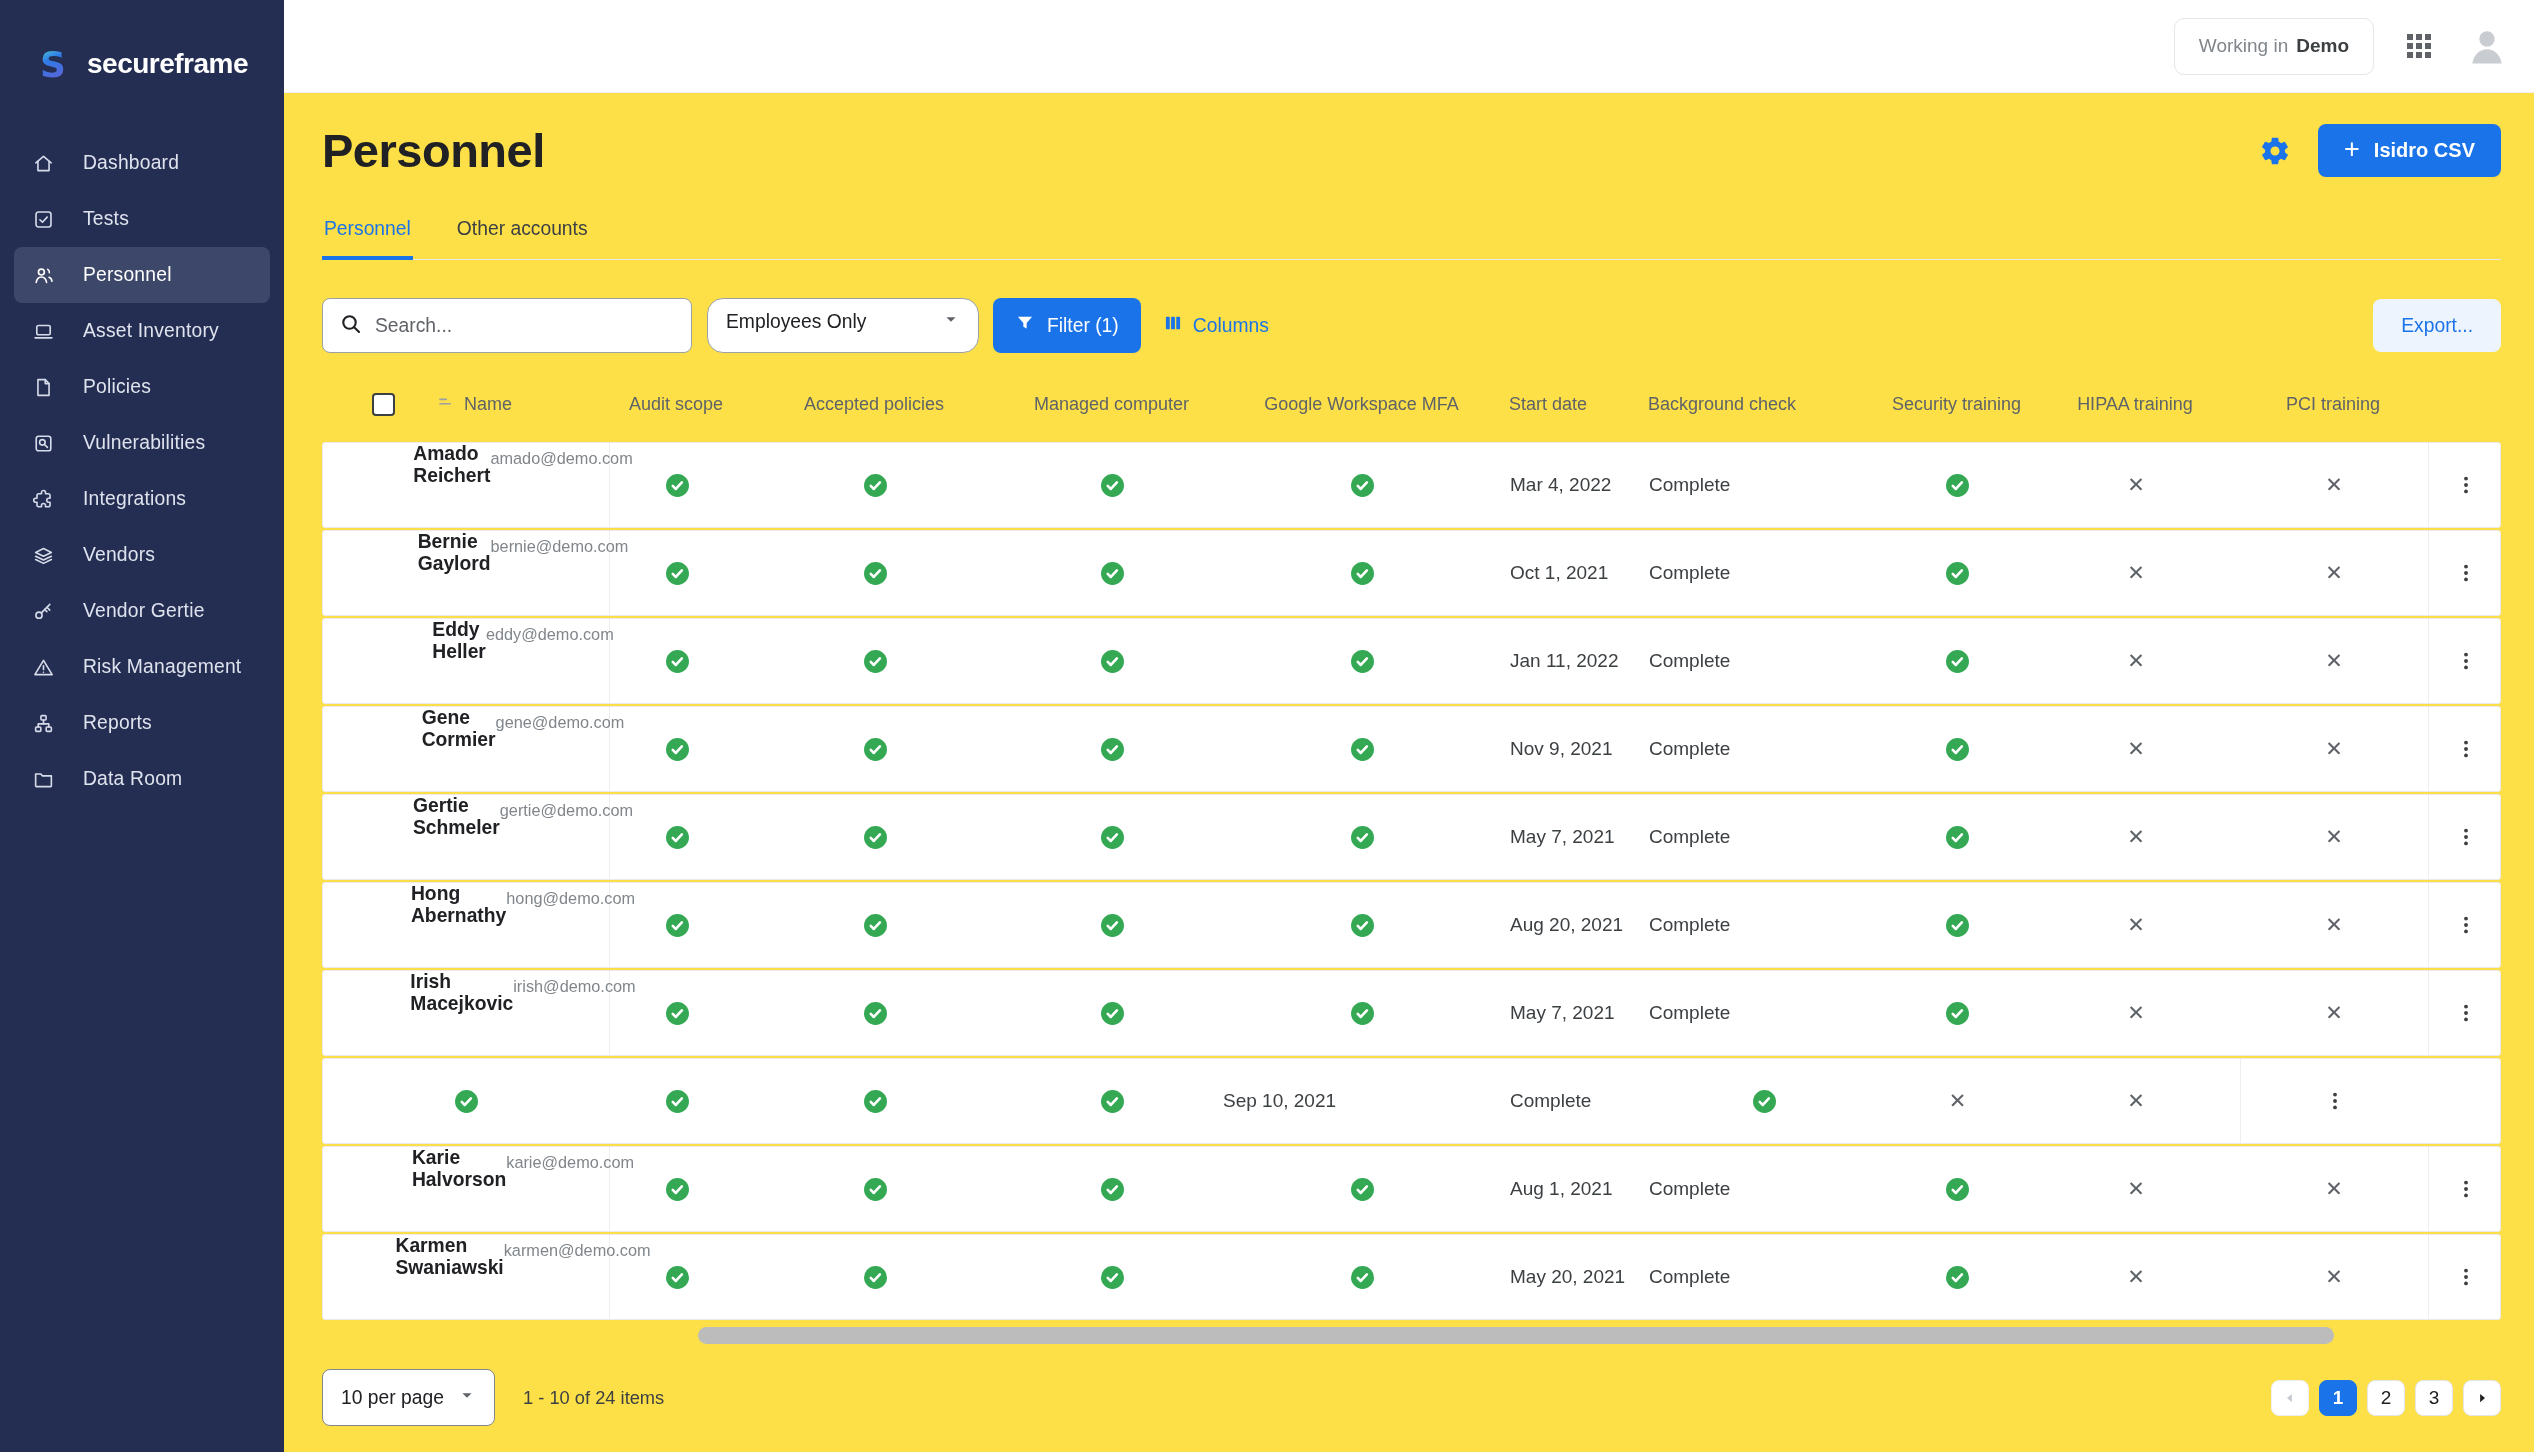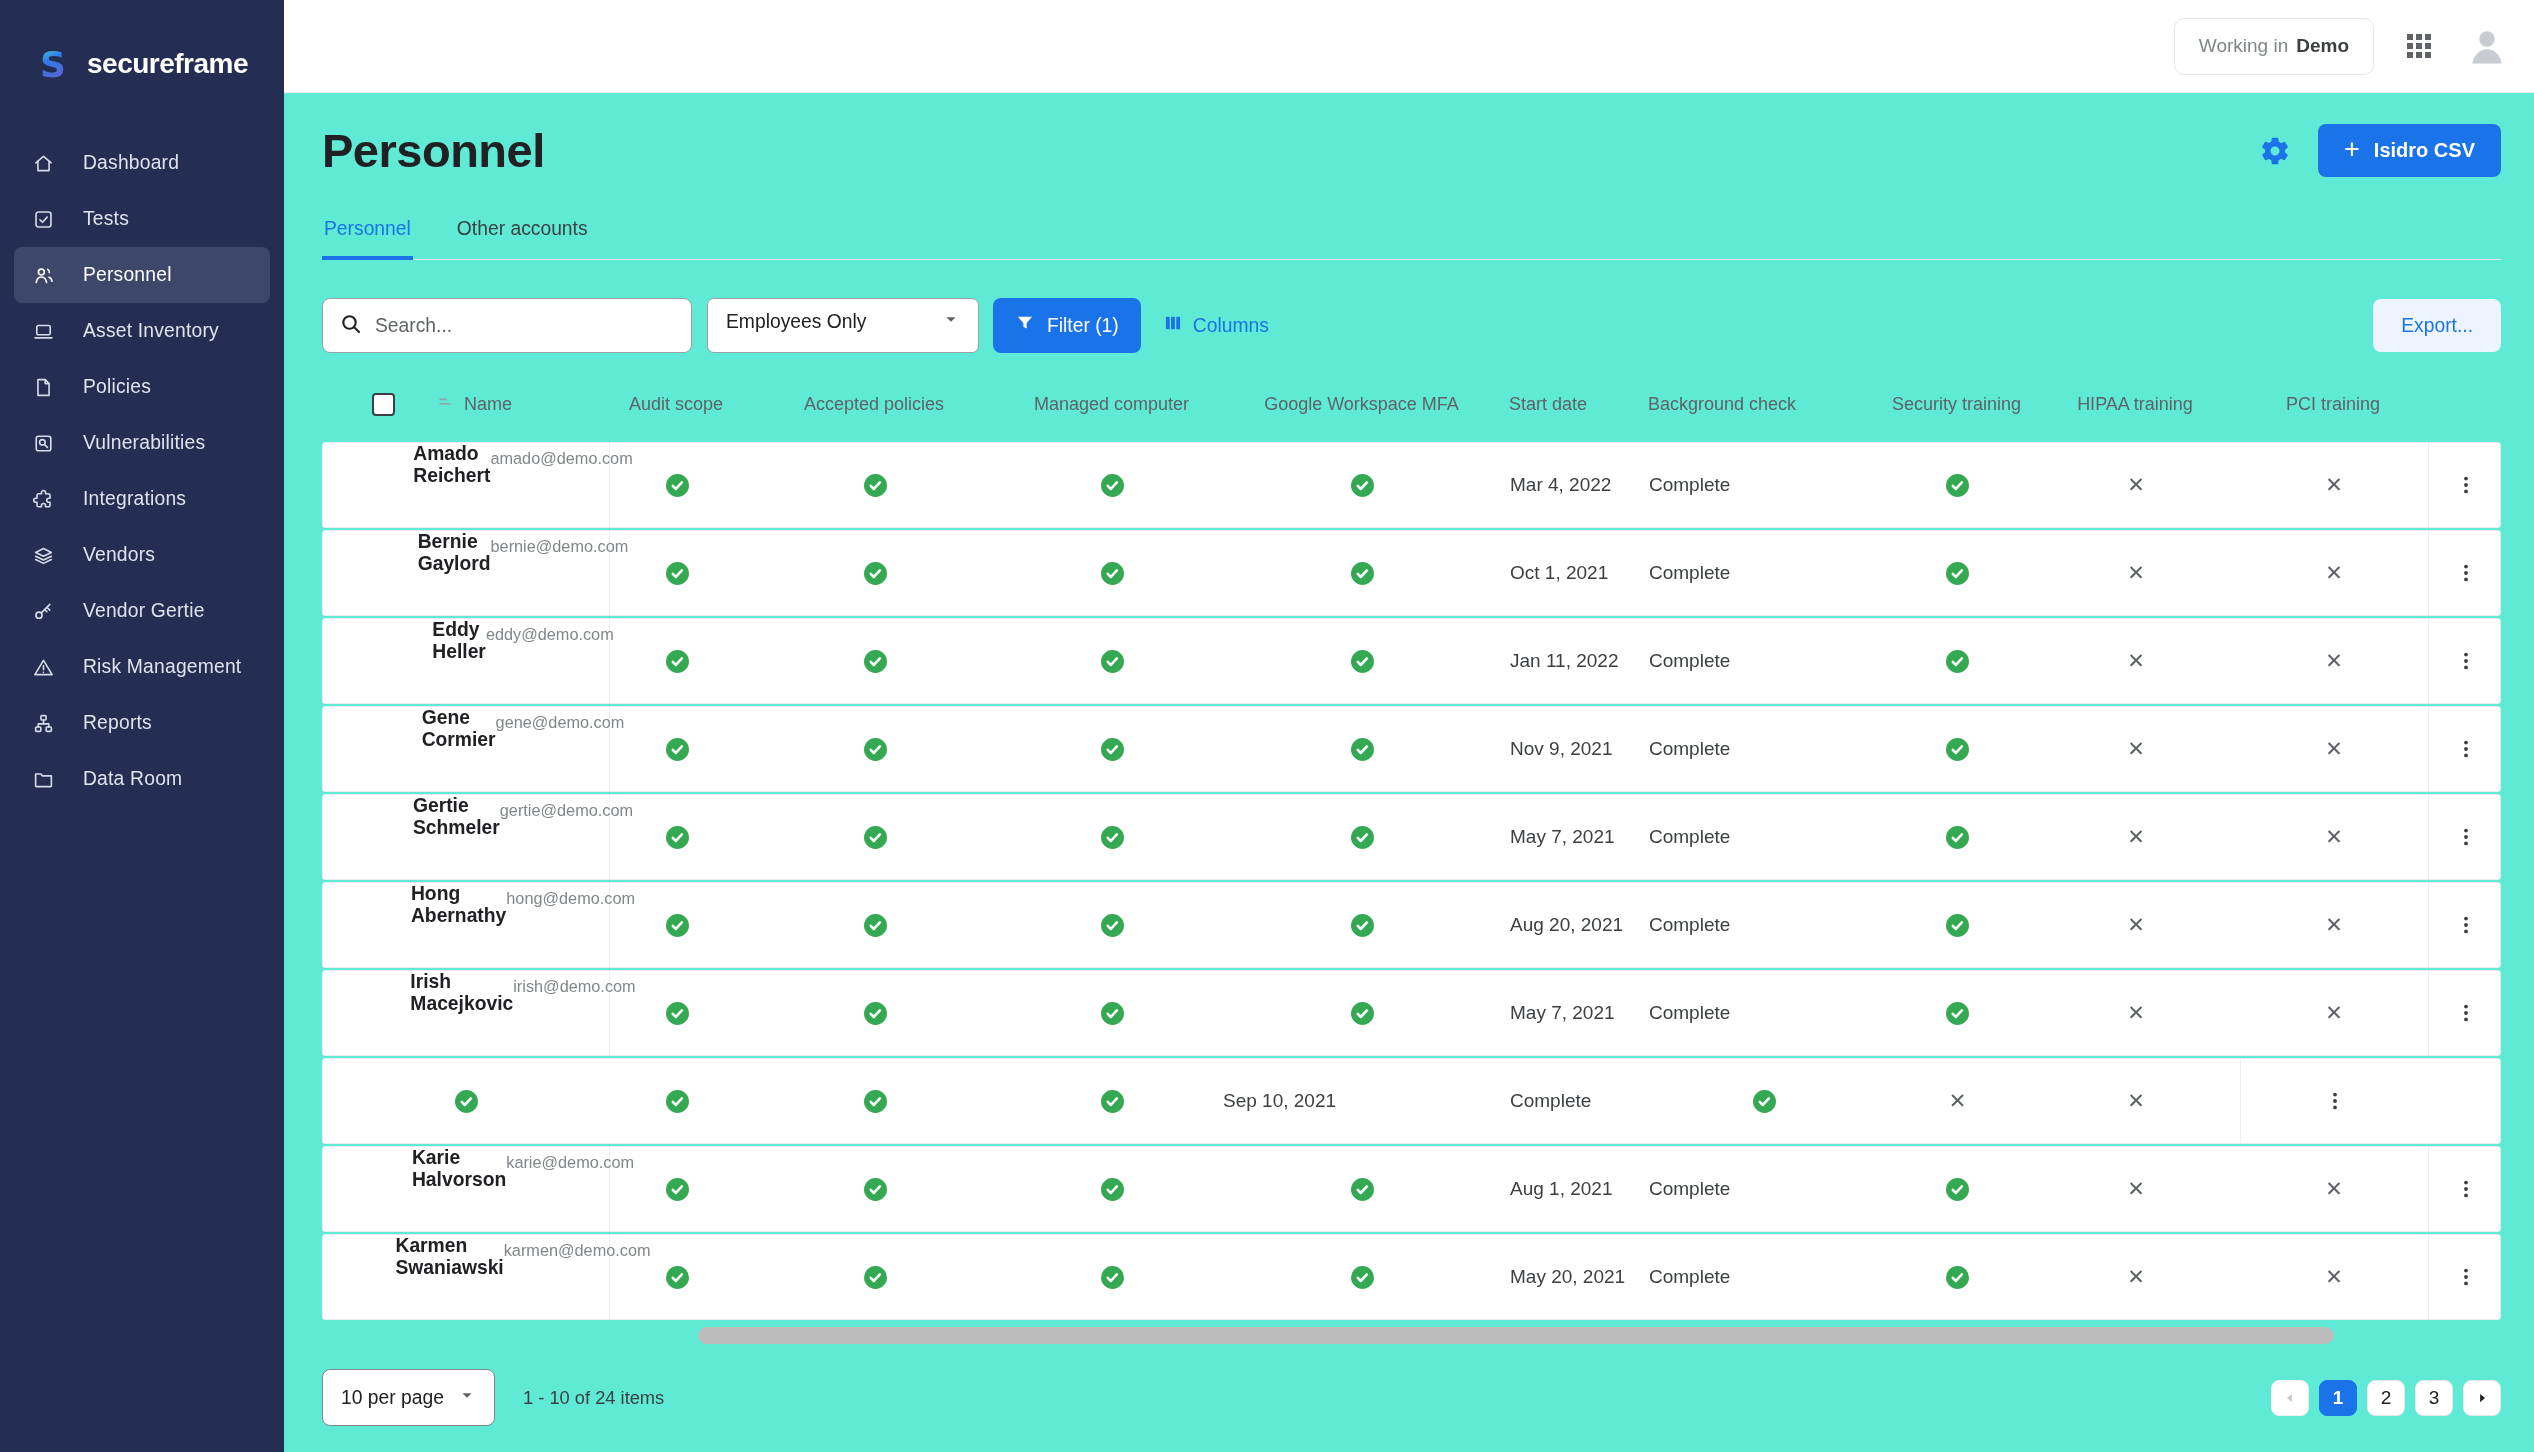--- a/index.html
+++ b/index.html
@@ -17,21 +17,21 @@
   .logo-text { color:#ffffff; font-size:28px; font-weight:700; letter-spacing:-0.5px; }
   .nav { margin-top:51px; display:flex; flex-direction:column; }
   .nav-item { display:flex; align-items:center; height:56px; margin:0 14px; padding-left:17px;
               border-radius:8px; cursor:pointer; color:#dfe3ee; }
   .nav-item .nav-ic { width:24px; height:24px; display:flex; align-items:center; justify-content:center; color:#d6dbe9; }
   .nav-item .nav-label { margin-left:28px; font-size:19.3px; font-weight:400; letter-spacing:0.2px; }
   .nav-item.active { background:#3d4769; color:#ffffff; }
   .nav-item.active .nav-ic { color:#ffffff; }
 
   
-  .main { flex:1; display:flex; flex-direction:column; height:100%; background:#5eead4; }
+  .main { flex:1; display:flex; flex-direction:column; height:100%; background:#fde047; }
   .topbar { height:93px; min-height:93px; display:flex; align-items:center; justify-content:flex-end;
             gap:24px; padding-right:27px; border-bottom:1px solid #edeff2; background:#fff; }
   .working-pill { display:flex; align-items:center; gap:8px; border:1px solid #e3e6ea; border-radius:10px;
                   height:57px; padding:0 24px; font-size:19px; color:#80868b; cursor:pointer; background:#fff; }
   .working-pill b { color:#3c4043; font-weight:700; }
   .grid-btn { width:30px; height:30px; display:flex; align-items:center; justify-content:center; cursor:pointer; margin-left:6px; }
   .avatar { width:42px; height:42px; display:flex; align-items:flex-end; justify-content:center; cursor:pointer; margin-left:8px; }
 
   .content { padding:0 34px 0 38px; flex:1; display:flex; flex-direction:column; }
 
@@ -50,21 +50,21 @@
   .tab.active { color:#1a73e8; border-bottom-color:#1a73e8; }
 
   
   .controls { margin-top:38px; display:flex; align-items:center; }
   .search-box { display:flex; align-items:center; width:370px; height:55px; border:1px solid #9aa0a6;
                 border-radius:8px; padding:0 16px; gap:12px; background:#fff; }
   .search-box input { border:none; outline:none; font-size:19.3px; color:#202124; width:100%;
                       font-family:inherit; background:transparent; }
   .search-box input::placeholder { color:#5f6368; opacity:1; }
   .scope-select { display:flex; align-items:center; justify-content:space-between; width:272px; height:55px;
-                  border:1px solid #9aa0a6; border-radius:7px; margin-left:15px; padding:0 16px 8px 18px;
+                  border:1px solid #9aa0a6; border-radius:16px; margin-left:15px; padding:0 16px 8px 18px;
                   font-size:19.3px; color:#202124; cursor:pointer; background:#fff; }
   .filter-btn { display:flex; align-items:center; gap:12px; margin-left:14px; height:55px; padding:0 22px;
                 background:#1a73e8; border:none; border-radius:8px; color:#fff; font-size:19.3px;
                 font-weight:500; cursor:pointer; font-family:inherit; }
   .columns-btn { display:flex; align-items:center; gap:10px; margin-left:22px; color:#1a73e8;
                  font-size:19.3px; font-weight:500; cursor:pointer; background:none; border:none; font-family:inherit; }
   .ctrl-spacer { flex:1; }
   .export-btn { height:53px; padding:8px 28px; background:#edf4fe; color:#1a73e8; border:none; border-radius:8px;
                 font-size:19.3px; font-weight:500; cursor:pointer; font-family:inherit; }
 

